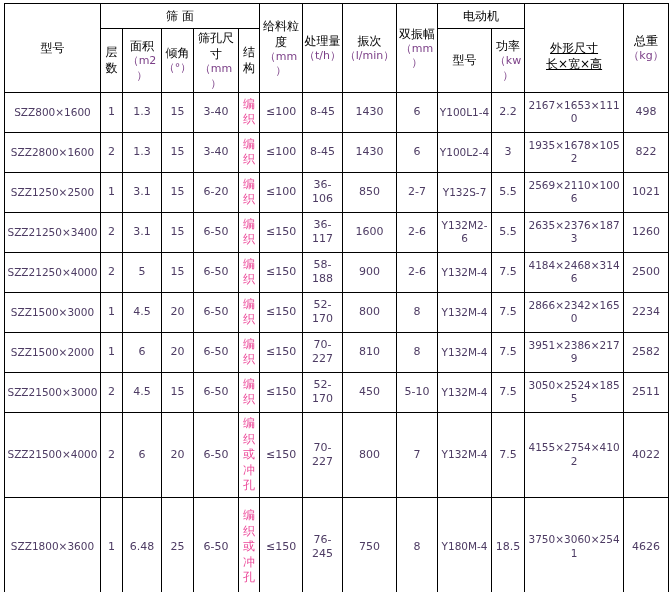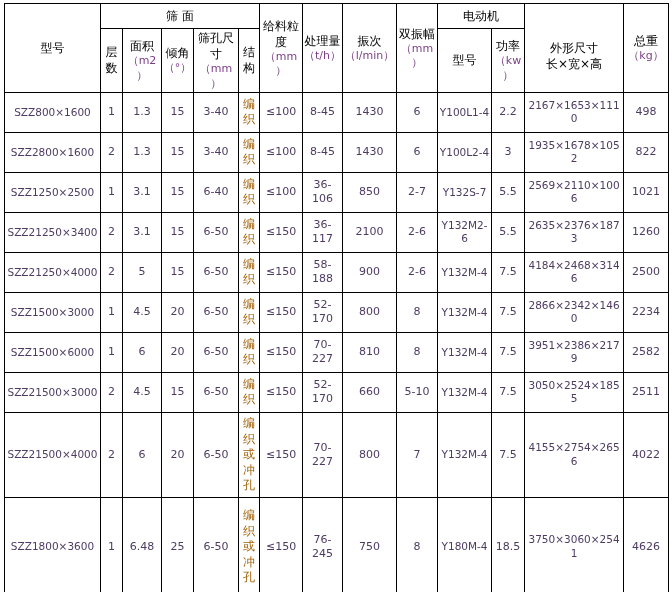--- a/index.html
+++ b/index.html
@@ -34,33 +34,34 @@
     line-height: 1.35;
     color: #000000;
   }
   .spec td {
     font-size: 11px;
     line-height: 1.3;
     color: #4d3b63;
   }
   .spec td.zh {
     font-size: 12px;
-    color: #a16207;
+    color: #ec4899;
   }
   .spec td.c-model, .spec td.c-dims, .spec td.c-motor {
     font-size: 10.5px;
   }
   .unit {
     display: block;
     font-size: 11px;
     color: #7b3f87;
     line-height: 1.3;
   }
   th.pre {
     white-space: pre-line;
+    text-decoration: underline;
   }
   thead tr.hrow-a { height: 25px; }
   thead tr.hrow-b { height: 57px; }
   tbody tr { height: 40px; }
   tbody tr:nth-child(9)  { height: 85px; }
   tbody tr:nth-child(10) { height: 99px; }
 </style>
 </head>
 <body>
 
@@ -168,41 +169,41 @@
           <td class="c-motor">Y100L2-4</td>
           <td>3</td>
           <td class="c-dims">1935×1678×1052</td>
           <td>822</td>
         </tr>
         <tr>
           <td class="c-model">SZZ1250×2500</td>
           <td>1</td>
           <td>3.1</td>
           <td>15</td>
-          <td>6-40</td>
+          <td>6-20</td>
           <td class="zh">编织</td>
           <td>≤100</td>
           <td>36-106</td>
           <td>850</td>
           <td>2-7</td>
           <td class="c-motor">Y132S-7</td>
           <td>5.5</td>
           <td class="c-dims">2569×2110×1006</td>
           <td>1021</td>
         </tr>
         <tr>
           <td class="c-model">SZZ21250×3400</td>
           <td>2</td>
           <td>3.1</td>
           <td>15</td>
           <td>6-50</td>
           <td class="zh">编织</td>
           <td>≤150</td>
           <td>36-117</td>
-          <td>2100</td>
+          <td>1600</td>
           <td>2-6</td>
           <td class="c-motor">Y132M2-6</td>
           <td>5.5</td>
           <td class="c-dims">2635×2376×1873</td>
           <td>1260</td>
         </tr>
         <tr>
           <td class="c-model">SZZ21250×4000</td>
           <td>2</td>
           <td>5</td>
@@ -224,25 +225,25 @@
           <td>4.5</td>
           <td>20</td>
           <td>6-50</td>
           <td class="zh">编织</td>
           <td>≤150</td>
           <td>52-170</td>
           <td>800</td>
           <td>8</td>
           <td class="c-motor">Y132M-4</td>
           <td>7.5</td>
-          <td class="c-dims">2866×2342×1460</td>
+          <td class="c-dims">2866×2342×1650</td>
           <td>2234</td>
         </tr>
         <tr>
-          <td class="c-model">SZZ1500×6000</td>
+          <td class="c-model">SZZ1500×2000</td>
           <td>1</td>
           <td>6</td>
           <td>20</td>
           <td>6-50</td>
           <td class="zh">编织</td>
           <td>≤150</td>
           <td>70-227</td>
           <td>810</td>
           <td>8</td>
           <td class="c-motor">Y132M-4</td>
@@ -252,41 +253,41 @@
         </tr>
         <tr>
           <td class="c-model">SZZ21500×3000</td>
           <td>2</td>
           <td>4.5</td>
           <td>15</td>
           <td>6-50</td>
           <td class="zh">编织</td>
           <td>≤150</td>
           <td>52-170</td>
-          <td>660</td>
+          <td>450</td>
           <td>5-10</td>
           <td class="c-motor">Y132M-4</td>
           <td>7.5</td>
           <td class="c-dims">3050×2524×1855</td>
           <td>2511</td>
         </tr>
         <tr>
           <td class="c-model">SZZ21500×4000</td>
           <td>2</td>
           <td>6</td>
           <td>20</td>
           <td>6-50</td>
           <td class="zh">编织或冲孔</td>
           <td>≤150</td>
           <td>70-227</td>
           <td>800</td>
           <td>7</td>
           <td class="c-motor">Y132M-4</td>
           <td>7.5</td>
-          <td class="c-dims">4155×2754×2656</td>
+          <td class="c-dims">4155×2754×4102</td>
           <td>4022</td>
         </tr>
         <tr>
           <td class="c-model">SZZ1800×3600</td>
           <td>1</td>
           <td>6.48</td>
           <td>25</td>
           <td>6-50</td>
           <td class="zh">编织或冲孔</td>
           <td>≤150</td>

